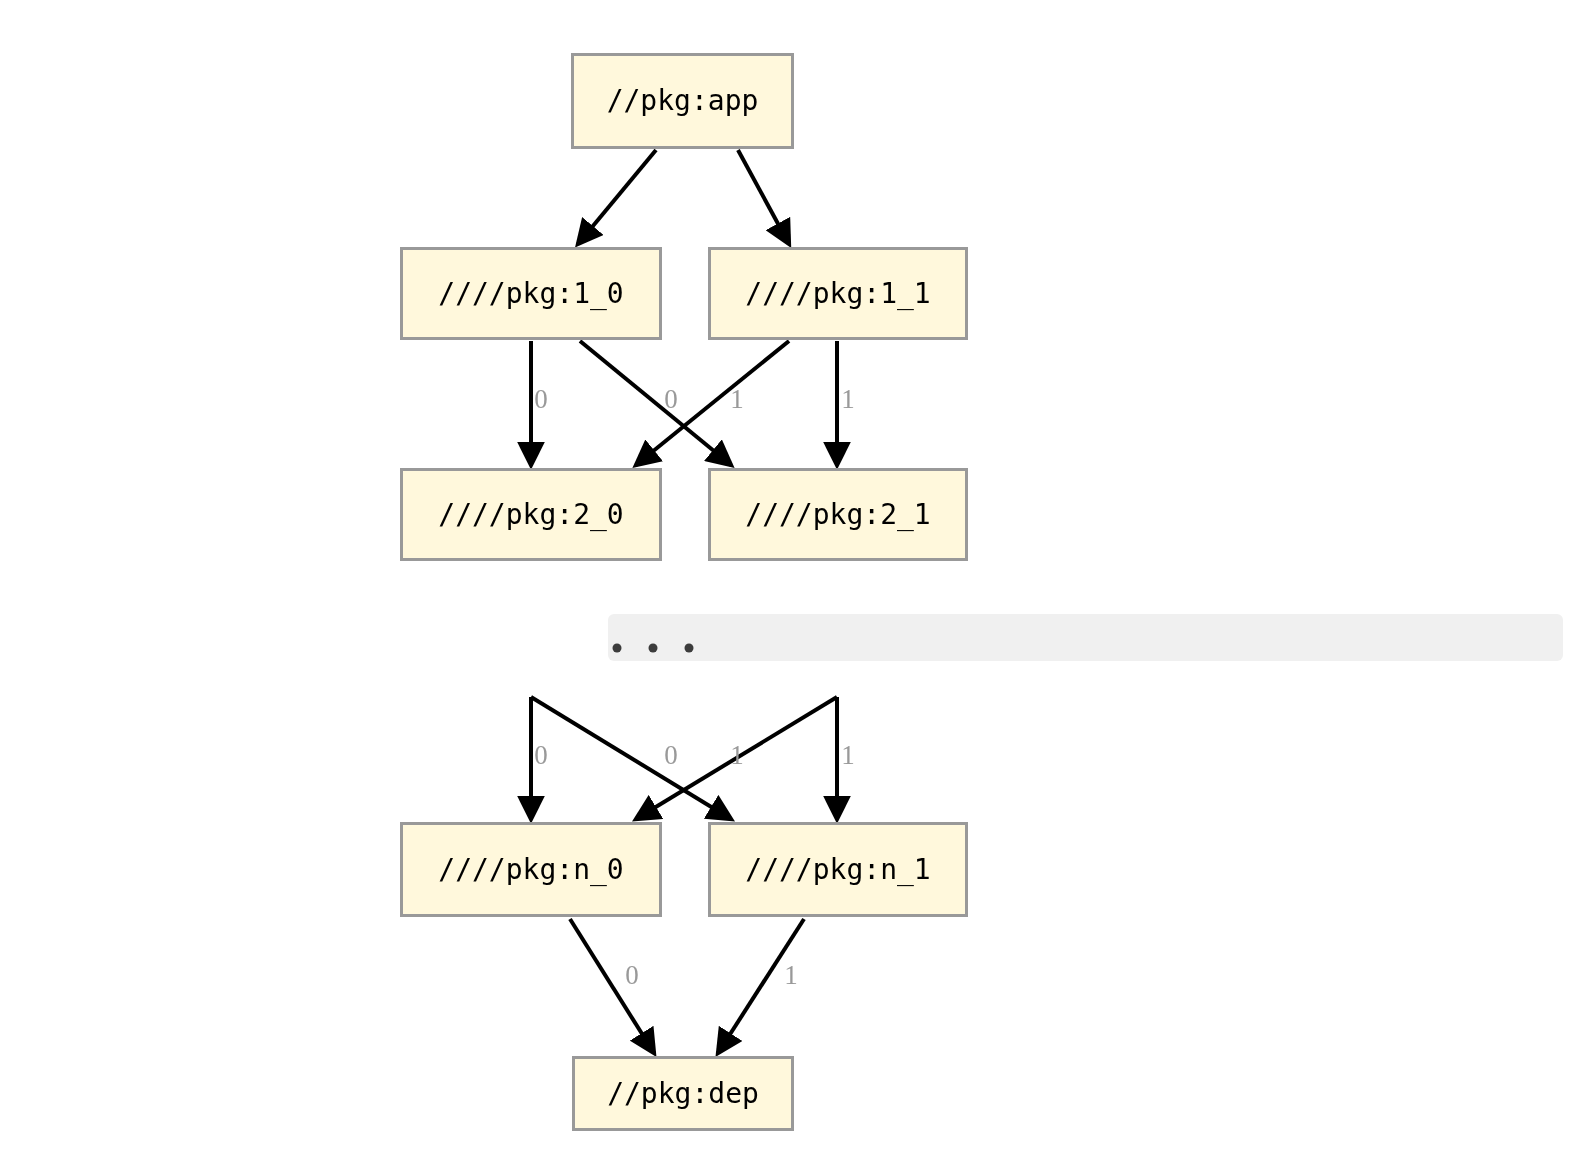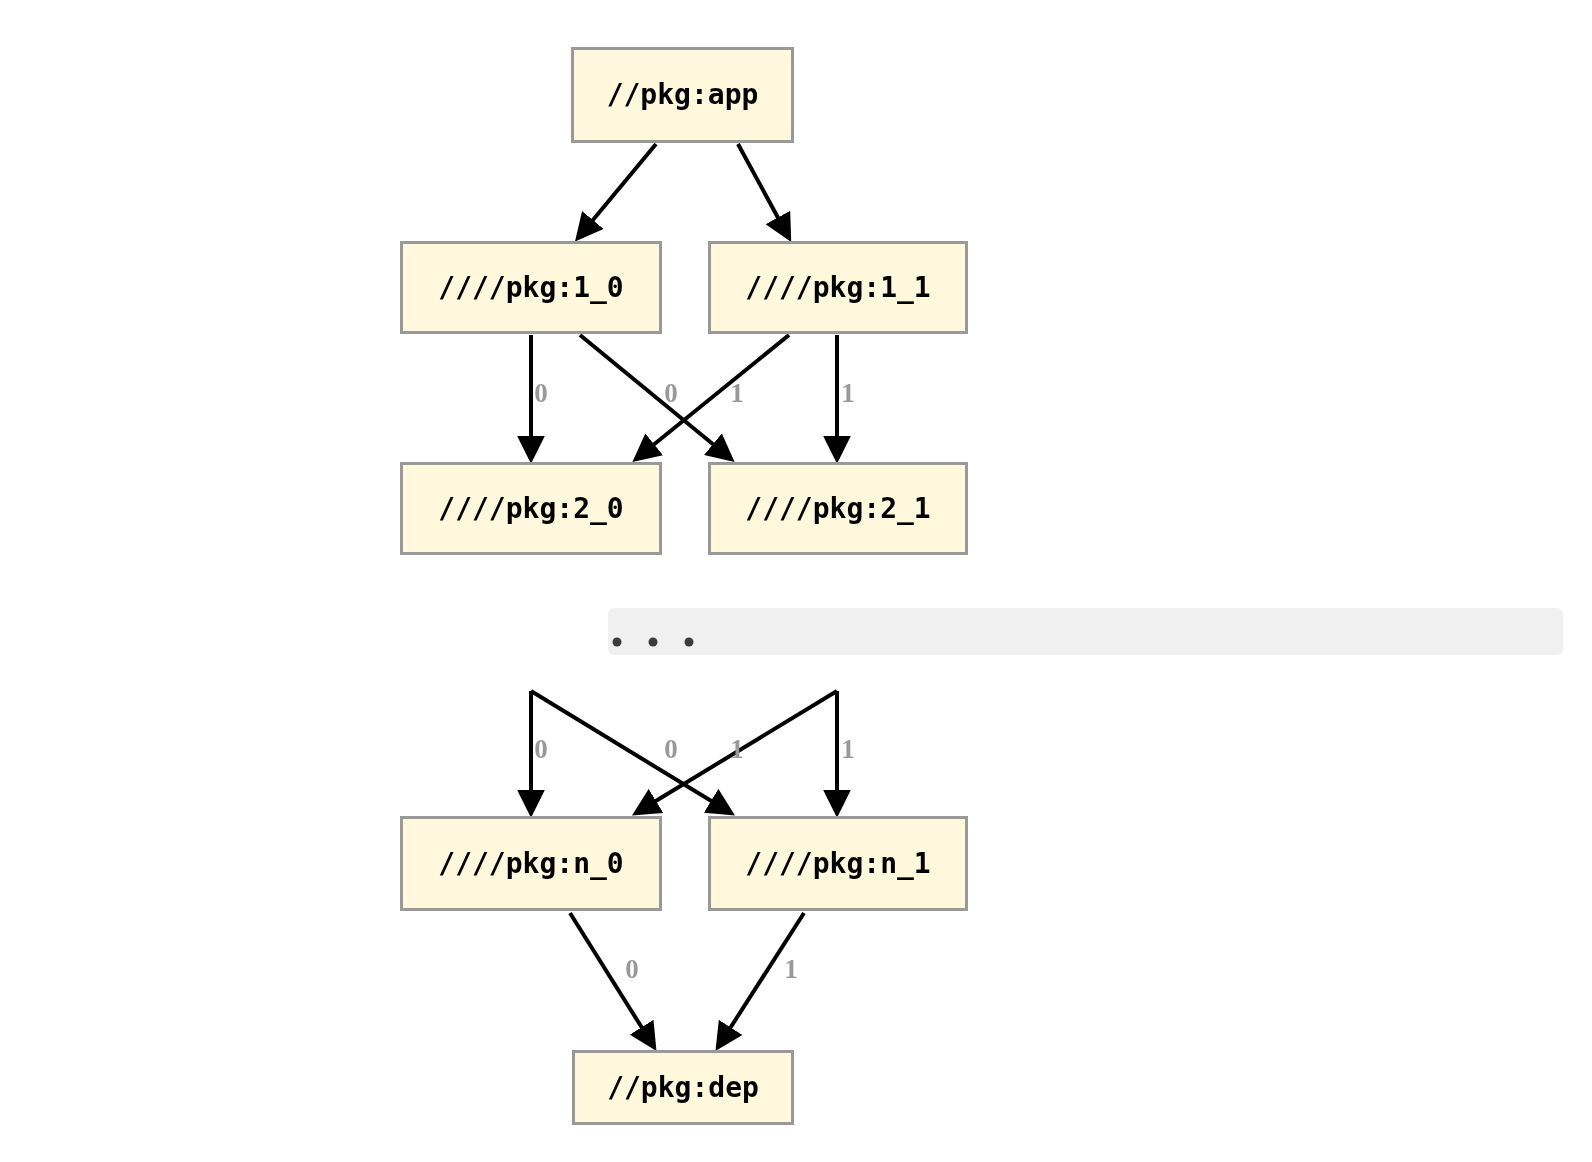--- a/index.html
+++ b/index.html
@@ -10,24 +10,23 @@
   body {
     width: 1592px;
     height: 1162px;
     position: relative;
     overflow: hidden;
     font-family: "Liberation Serif", serif;
   }
   #graph-root {
     position: absolute;
     left: 0;
-    top: 10px;
+    top: 16px;
     width: 1592px;
     height: 978px;
-    font-weight: bold;
   }
   #graph-svg {
     position: absolute;
     left: 0;
     top: 0;
     width: 1592px;
     height: 1162px;
     display: block;
   }
   .node-rect {

